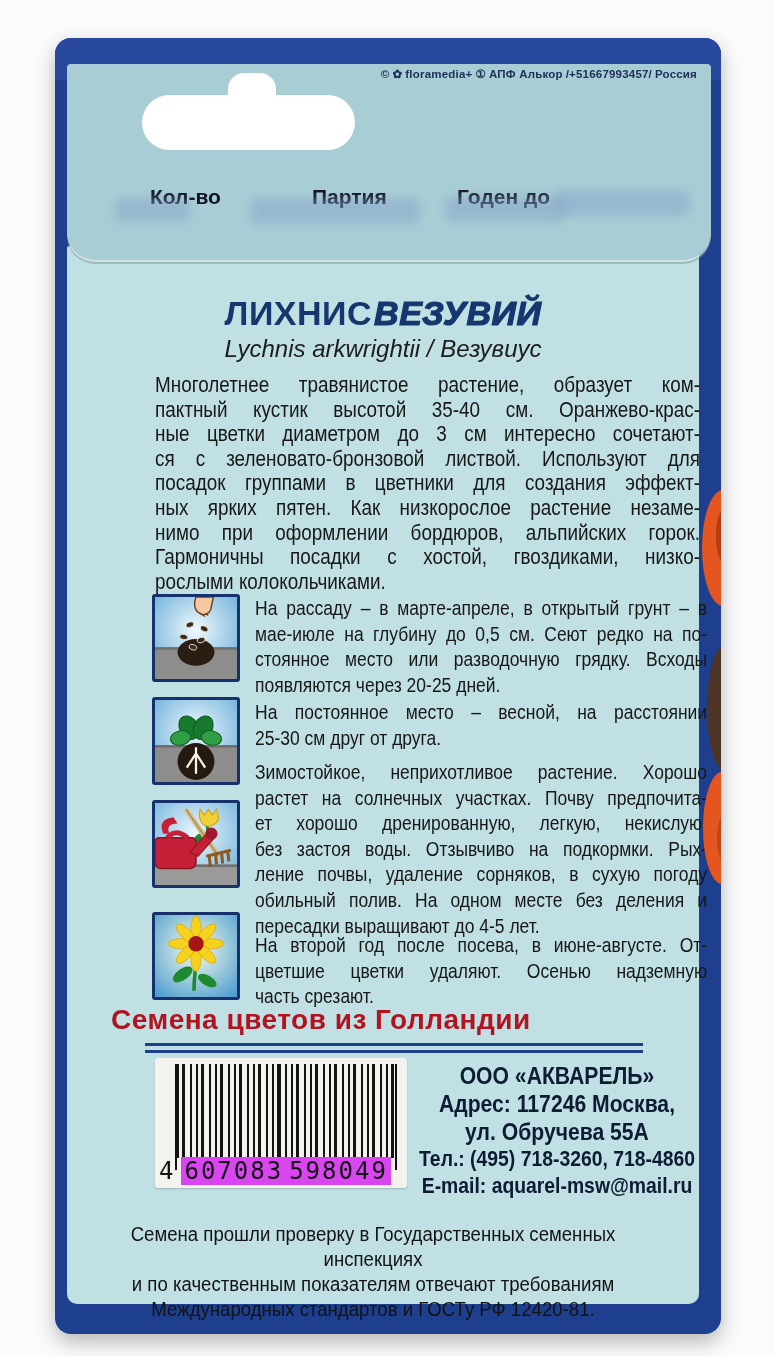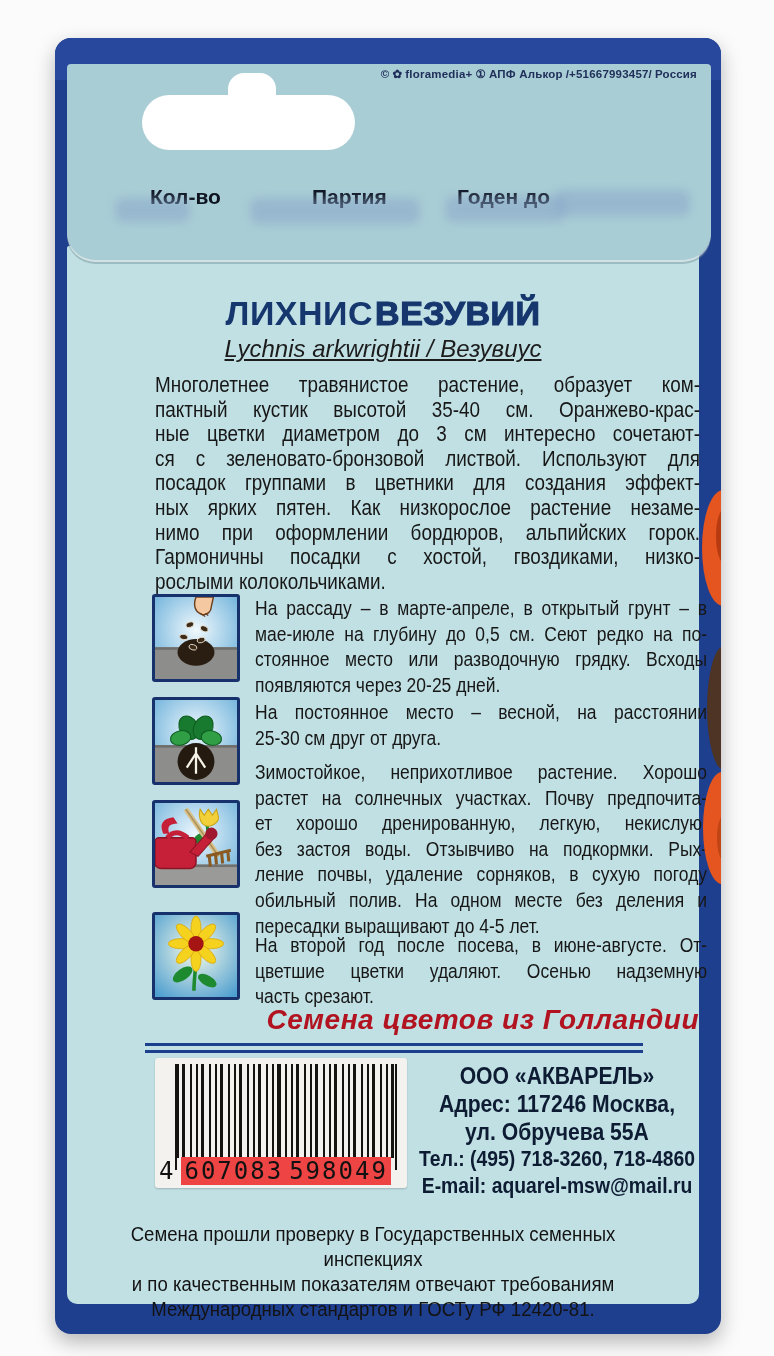--- a/index.html
+++ b/index.html
@@ -17,38 +17,38 @@
   .st0{left:83px}.st1{left:245px}.st2{left:390px}
   .blur-blob{position:absolute;background:#86a3c8;opacity:.5;filter:blur(5px);border-radius:8px;}
   .bb0{left:48px;top:134px;width:75px;height:24px;}
   .bb1{left:183px;top:134px;width:170px;height:26px;}
   .bb2{left:378px;top:132px;width:120px;height:26px;}
   .bb3{left:488px;top:126px;width:135px;height:26px;}
   
   .panel{position:absolute;left:12px;right:22px;top:208px;bottom:30px;background:#c1e0e4;border-radius:2px 2px 10px 10px;z-index:2;}
   .cat{position:absolute;top:18px;width:100%;text-align:center;color:#cc1a1a;font-weight:bold;font-size:28px;letter-spacing:1px;}
   .ttl{position:absolute;top:48px;width:100%;text-align:center;color:#16366e;font-weight:bold;font-size:34px;letter-spacing:.5px;}
-  .ttl .variety{-webkit-text-stroke:1.2px #16366e;margin-left:2px;}
-  .latin{position:absolute;top:89px;width:100%;text-align:center;color:#1c1c1c;font-style:italic;font-size:24px;text-decoration:underline;}
+  .ttl .variety{-webkit-text-stroke:1.2px #16366e;margin-left:2px;font-style:italic;}
+  .latin{position:absolute;top:89px;width:100%;text-align:center;color:#1c1c1c;font-style:italic;font-size:24px;}
   .desc{position:absolute;left:88px;top:127px;width:620px;transform:scaleX(.879);transform-origin:0 0;font-size:21.5px;line-height:24.6px;color:#171717;}
   .jl{text-align:justify;text-align-last:justify;}
   .icon-box{position:absolute;left:85px;width:88px;height:88px;box-sizing:border-box;border:3px solid #16316b;border-radius:3px;background:#7ec0e2;}
   .icon-box svg{display:block;width:100%;height:100%;}
   .ib1{top:348px}.ib2{top:451px}.ib3{top:554px}.ib4{top:666px}
   .sect{position:absolute;left:188px;width:530px;transform:scaleX(.853);transform-origin:0 0;font-size:20.5px;line-height:25.6px;color:#171717;}
   .t1{top:349px}.t2{top:453px}.t3{top:513px}.t4{top:686px}
-  .banner{position:absolute;top:758px;width:100%;text-align:right;color:#b11420;font-weight:bold;font-style:italic;font-size:28px;letter-spacing:.5px;}
+  .banner{position:absolute;top:758px;width:100%;text-align:left;color:#b11420;font-weight:bold;font-size:28px;letter-spacing:.5px;padding-left:44px;}
   .dline{position:absolute;top:797px;left:78px;right:56px;height:10px;border-top:3px solid #1c3f8e;border-bottom:3px solid #1c3f8e;box-sizing:border-box;}
   
   .barcode{position:absolute;left:88px;top:812px;width:252px;height:130px;background:#f3f2ee;border-radius:3px;box-shadow:0 1px 2px rgba(0,0,0,.2);}
   .bars{position:absolute;left:22px;right:12px;top:6px;height:94px;background:repeating-linear-gradient(90deg,#15130f 0 2px,#f3f2ee 2px 5px,#15130f 5px 8px,#f3f2ee 8px 13px,#15130f 13px 15px,#f3f2ee 15px 19px);}
   .guard{position:absolute;top:6px;height:106px;width:2px;background:#15130f;z-index:1;}
   .g1{left:20px}.g2{left:124px}.g3{right:10px}
   .bc-digits{position:absolute;left:2px;right:2px;bottom:3px;z-index:2;display:flex;align-items:flex-end;font-family:"DejaVu Sans Mono",monospace;font-size:24px;color:#111;}
-  .bc-digits .grp{background:#ef4444;padding:0 3px;letter-spacing:2px;}
+  .bc-digits .grp{background:#d946ef;padding:0 3px;letter-spacing:2px;}
   .bc-digits .sys{margin:0 8px 0 2px;background:#f3f2ee;}
   
   .company{position:absolute;left:330px;top:816px;width:320px;transform:scaleX(.9);transform-origin:50% 0;text-align:center;color:#0d1b33;font-weight:bold;}
   .company .c-big{font-size:23.5px;line-height:28px;}
   .company .c-small{font-size:21.5px;line-height:27px;}
   .footer{position:absolute;left:6px;right:26px;top:976px;text-align:center;font-size:20px;line-height:25px;color:#131313;transform:scaleX(.93);transform-origin:50% 0;}
   
   .side-art{position:absolute;right:0;top:440px;width:24px;height:420px;z-index:4;}
 </style>
 </head>

